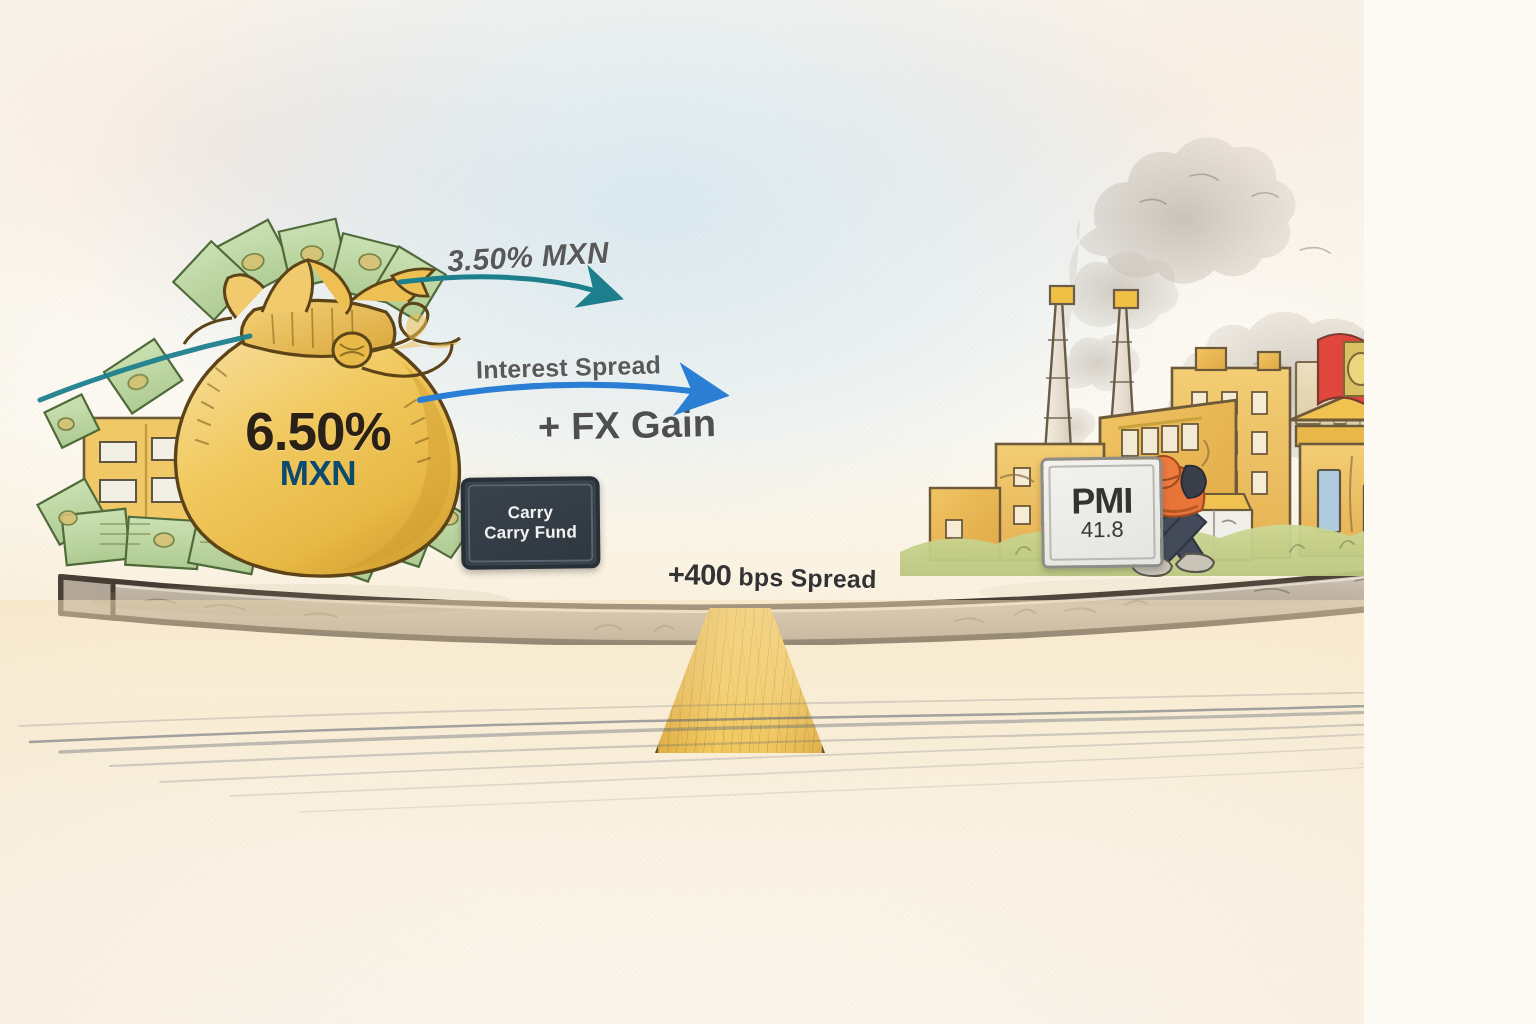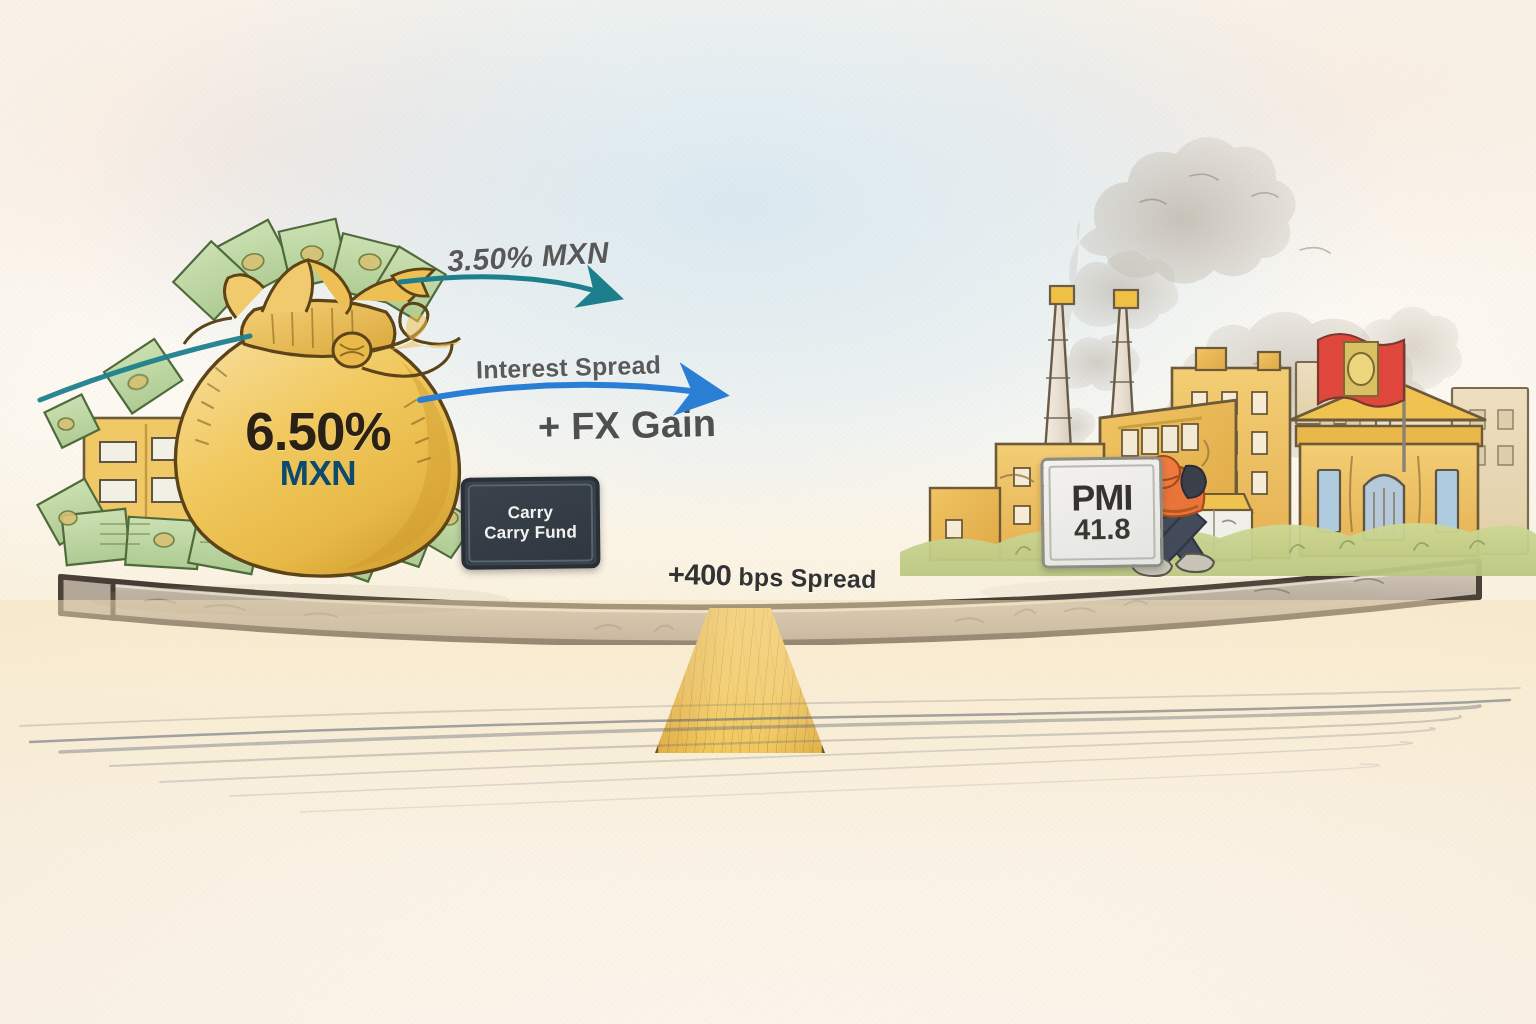--- a/index.html
+++ b/index.html
@@ -2,21 +2,21 @@
 <html><head>
 <meta charset="utf-8">
 <title>Carry Trade Seesaw Illustration</title>
 <style>
   html,body{margin:0;padding:0;}
   body{
     width:1536px;height:1024px;overflow:hidden;
     font-family:"Liberation Sans", sans-serif;
     background:#fdfaf4;
   }
-  #stage{position:relative;width:1536px;height:1024px;overflow:hidden;}
+  #stage{position:relative;width:1364px;height:1024px;overflow:hidden;}
 
   
   .bg-paper{
     position:absolute;inset:0;
     background:
       radial-gradient(ellipse 60% 45% at 48% 20%, rgba(150,200,235,.34) 0%, rgba(150,200,235,.16) 45%, rgba(150,200,235,0) 72%),
       radial-gradient(ellipse 38% 28% at 16% 14%, rgba(235,170,150,.16) 0%, rgba(235,170,150,0) 70%),
       radial-gradient(ellipse 45% 30% at 86% 10%, rgba(232,178,152,.14) 0%, rgba(232,178,152,0) 70%),
       linear-gradient(180deg,#fdfbf6 0%,#fdfaf3 42%,#fbf3e2 57%,#f9eed8 70%,#fbf3e6 84%,#fdf7ef 100%);
   }
@@ -130,21 +130,21 @@
     background:linear-gradient(160deg,#f3f2ef,#e4e4e0);
     border:3px solid #8c8c88;border-radius:7px;
     box-shadow:0 3px 6px rgba(60,55,45,.28);
     transform:rotate(-.8deg);
     display:flex;flex-direction:column;align-items:center;justify-content:center;
   }
   #pmi-sign .frame{
     position:absolute;inset:5px;border:2px solid #b9b9b3;border-radius:4px;pointer-events:none;
   }
   #pmi-sign .pmi-label{font-size:36px;font-weight:900;color:#35332f;letter-spacing:-1px;line-height:.95;}
-  #pmi-sign .pmi-value{font-size:29px;font-weight:700;color:#3a3833;line-height:1;margin-top:0;}
+  #pmi-sign .pmi-value{font-size:22px;font-weight:400;color:#3a3833;line-height:1;margin-top:0;}
 
   
   #arrows{position:absolute;left:0;top:0;width:1536px;height:1024px;pointer-events:none;z-index:7;}
 
   
   .scene{position:absolute;left:0;top:0;width:1536px;height:1024px;}
   #scene-right{z-index:3;}
   #scene-left{z-index:4;}
   #scene-ground{z-index:1;}
 </style>

